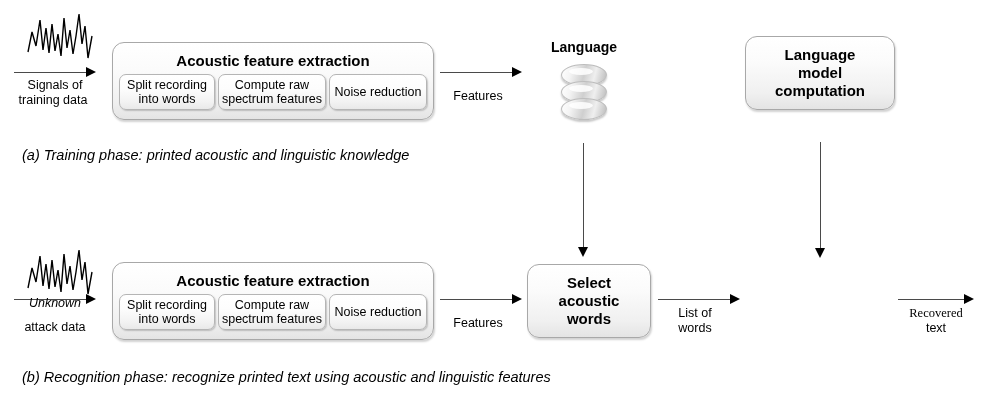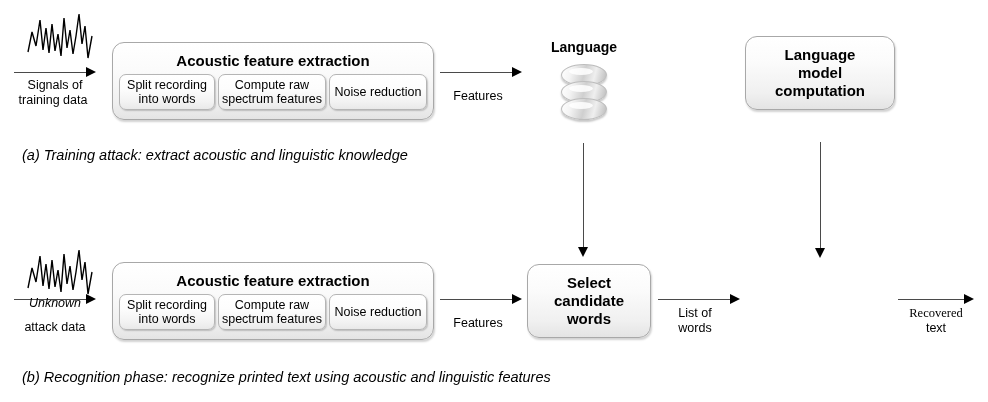--- a/index.html
+++ b/index.html
@@ -188,21 +188,21 @@
         <span>Language</span><br>
         <span>model</span><br>
         <span>computation</span>
       </div>
     </div>
   </div>
 
   <div class="v-arrow-line" style="left:820px; top:142px; height:107px;"></div>
   <div class="v-arrow-head" style="left:815px; top:248px;"></div>
 
-  <div class="caption" style="left:22px; top:147px;">(a) Training attack: extract acoustic and linguistic knowledge</div>
+  <div class="caption" style="left:22px; top:147px;">(a) Training phase: printed acoustic and linguistic knowledge</div>
 
   <svg class="abs" style="left:26px; top:242px; width:70px; height:58px;" viewBox="0 0 70 58" preserveAspectRatio="none">
     <polyline points="2,46 6,26 10,40 14,14 17,44 20,22 23,47 26,18 29,45 32,28 35,50 38,12 41,42 44,24 47,48 50,30 53,8 56,38 59,20 62,52 66,30" fill="none" stroke="#000" stroke-width="1.4" stroke-linejoin="miter"></polyline>
   </svg>
 
   <div class="h-arrow-line" style="left:14px; top:299px; width:74px;"></div>
   <div class="h-arrow-head" style="left:86px; top:294px;"></div>
   <div class="edge-label" style="left:10px; top:296px; width:90px;font-style:italic;">Unknown</div>
   <div class="edge-label" style="left:10px; top:320px; width:90px;">attack data</div>
 
@@ -226,21 +226,21 @@
   </div>
 
   <div class="h-arrow-line" style="left:440px; top:299px; width:74px;"></div>
   <div class="h-arrow-head" style="left:512px; top:294px;"></div>
   <div class="edge-label" style="left:440px; top:316px; width:76px;">Features</div>
 
   <div class="proc-box" style="left:527px; top:264px; width:124px; height:74px;">
     <div class="proc-center" style="font-size:15px;">
       <div>
         <span>Select</span><br>
-        <span>candidate</span><br>
+        <span>acoustic</span><br>
         <span>words</span>
       </div>
     </div>
   </div>
 
   <div class="h-arrow-line" style="left:658px; top:299px; width:74px;"></div>
   <div class="h-arrow-head" style="left:730px; top:294px;"></div>
   <div class="edge-label" style="left:655px; top:306px; width:80px;">List of</div>
   <div class="edge-label" style="left:655px; top:321px; width:80px;">words</div>
 

